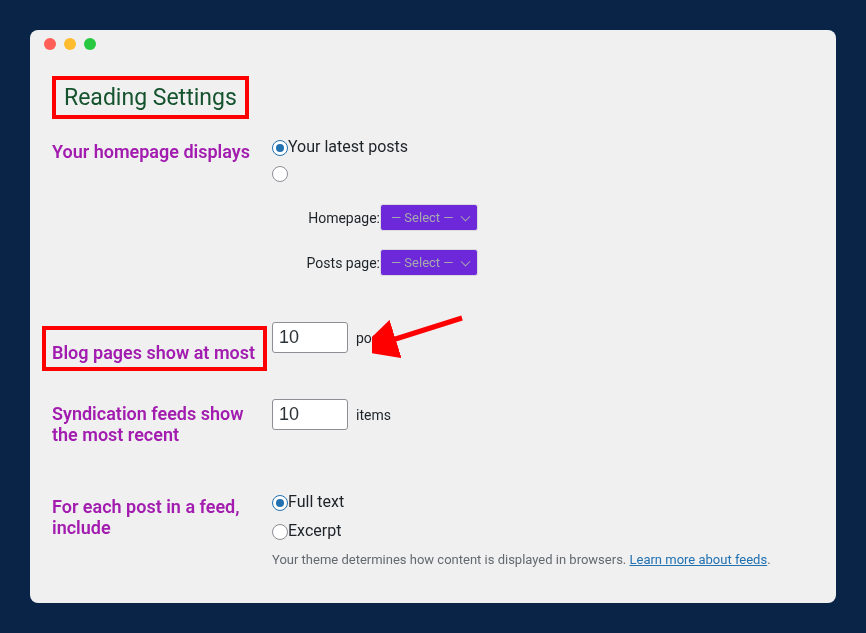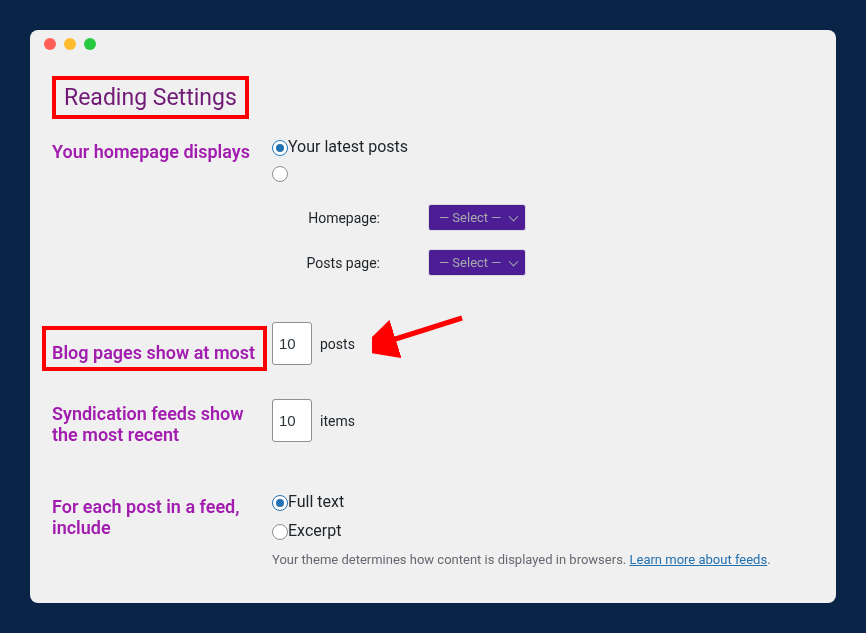--- a/index.html
+++ b/index.html
@@ -29,21 +29,21 @@
     .dot { width: 12px; height: 12px; border-radius: 50%; }
     .dot.red { background: #ff5f57; }
     .dot.yellow { background: #febc2e; }
     .dot.green { background: #28c840; }
     .content {
       padding: 18px 22px 18px 22px;
     }
     .page-title {
       font-size: 23px;
       font-weight: 400;
-      color: #701a75;
+      color: #14532d;
       display: inline-block;
       padding: 4px 8px;
     }
     .highlight-box {
       border: 4px solid #ff0000;
       display: inline-block;
     }
     .form-table {
       width: 100%;
       margin-top: 18px;
@@ -110,48 +110,47 @@
       margin-bottom: 18px;
     }
     .sub-label {
       width: 80px;
       text-align: right;
       font-size: 14px;
       color: #1d2327;
     }
     .select {
       border: 1px solid #dcdcde;
-      background: #4c1d95;
+      background: #6d28d9;
       color: #a7aaad;
       font-size: 13px;
       padding: 5px 24px 5px 10px;
       border-radius: 3px;
       position: relative;
       cursor: pointer;
       min-width: 88px;
-      margin-left: 48px;
     }
     .select::after {
       content: "";
       position: absolute;
       right: 8px;
       top: 50%;
       width: 6px;
       height: 6px;
       border-right: 1.5px solid #a7aaad;
       border-bottom: 1.5px solid #a7aaad;
       transform: translateY(-70%) rotate(45deg);
     }
     .num-input {
-      width: 40px;
-      padding: 12px 6px;
+      width: 76px;
+      padding: 4px 6px;
       border: 1px solid #8c8f94;
       border-radius: 3px;
       background: #fff;
-      font-size: 15px;
+      font-size: 18px;
       color: #2c3338;
     }
     .inline-field {
       display: flex;
       align-items: center;
       gap: 8px;
     }
     .arrow {
       position: absolute;
       left: 100px;

